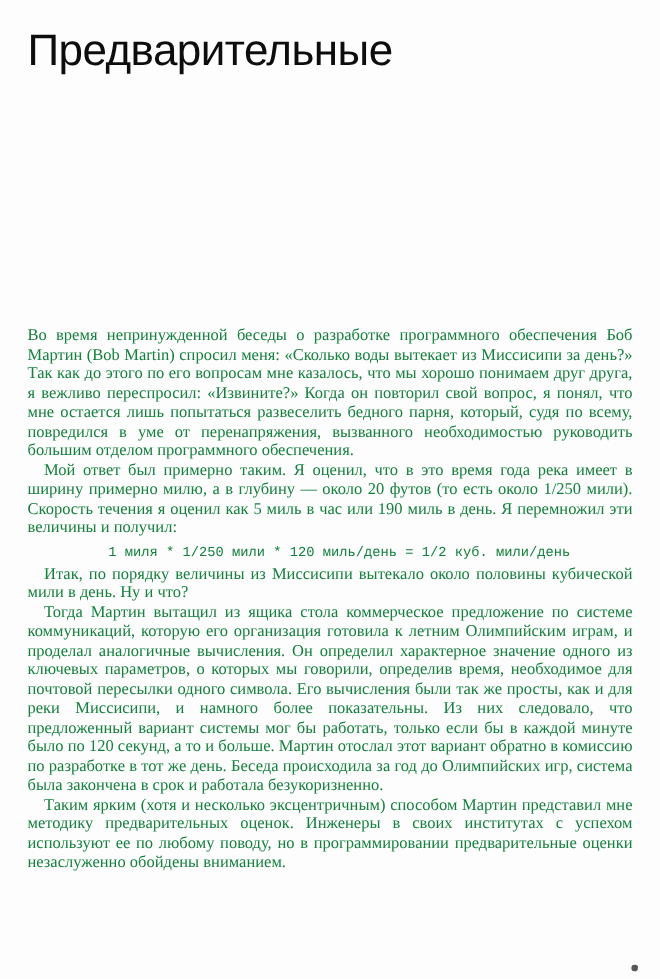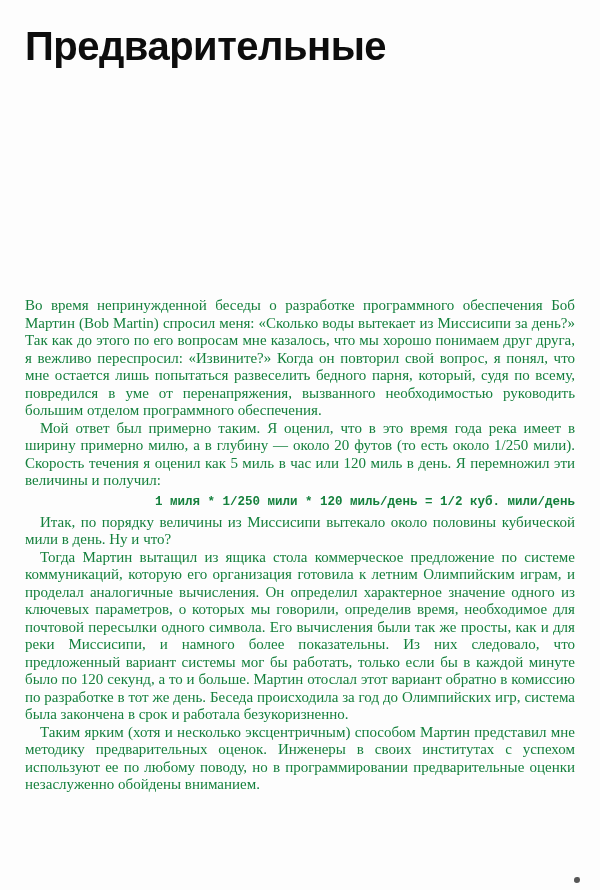--- a/index.html
+++ b/index.html
@@ -12,21 +12,21 @@
     width: 600px;
     height: 890px;
     background: #fdfdfd;
     overflow: hidden;
     color: #161616;
   }
   .chapter-title {
     margin: 0;
     padding: 22px 0 0 25px;
     font-family: "Liberation Sans", "DejaVu Sans", sans-serif;
-    font-weight: 700;
+    font-weight: 400;
     font-size: 40px;
     line-height: 48px;
     letter-spacing: -0.5px;
     color: #0d0d0d;
   }
   .body-text {
     position: absolute;
     top: 297px;
     left: 25px;
     width: 550px;
@@ -42,22 +42,21 @@
   }
   .body-text p.indent {
     text-indent: 15px;
   }
   .formula {
     margin: 4px 0 4px 17px;
     font-family: "Liberation Mono", "DejaVu Sans Mono", monospace;
     font-size: 12.5px;
     line-height: 16px;
     white-space: pre;
-    text-align: right;
-    font-weight: bold;
+    text-align: center;
   }
   .scan-speck {
     position: absolute;
     right: 20px;
     bottom: 7px;
     width: 6px;
     height: 6px;
     background: #3a3a3a;
     border-radius: 50% 40% 55% 45%;
     opacity: 0.85;
@@ -65,21 +64,21 @@
 </style>
 </head>
 <body>
 
 <div class="page">
 
   <h1 class="chapter-title"><span>Предварительные</span><br></h1>
 
   <div class="body-text">
     <p>Во время непринужденной беседы о разработке программного обеспечения Боб Мартин (Bob Martin) спросил меня: «Сколько воды вытекает из Миссисипи за день?» Так как до этого по его вопросам мне казалось, что мы хорошо понимаем друг друга, я вежливо переспросил: «Извините?» Когда он повторил свой вопрос, я понял, что мне остается лишь попытаться развеселить бедного парня, который, судя по всему, повредился в уме от перенапряжения, вызванного необходимостью руководить большим отделом программного обеспечения.</p>
-    <p class="indent">Мой ответ был примерно таким. Я оценил, что в это время года река имеет в ширину примерно милю, а в глубину — около 20 футов (то есть около 1/250 мили). Скорость течения я оценил как 5 миль в час или 120 миль в день. Я перемножил эти величины и получил:</p>
+    <p class="indent">Мой ответ был примерно таким. Я оценил, что в это время года река имеет в ширину примерно милю, а в глубину — около 20 футов (то есть около 1/250 мили). Скорость течения я оценил как 5 миль в час или 190 миль в день. Я перемножил эти величины и получил:</p>
     <div class="formula">1 миля * 1/250 мили * 120 миль/день = 1/2 куб. мили/день</div>
     <p class="indent">Итак, по порядку величины из Миссисипи вытекало около половины кубической мили в день. Ну и что?</p>
     <p class="indent">Тогда Мартин вытащил из ящика стола коммерческое предложение по системе коммуникаций, которую его организация готовила к летним Олимпийским играм, и проделал аналогичные вычисления. Он определил характерное значение одного из ключевых параметров, о которых мы говорили, определив время, необходимое для почтовой пересылки одного символа. Его вычисления были так же просты, как и для реки Миссисипи, и намного более показательны. Из них следовало, что предложенный вариант системы мог бы работать, только если бы в каждой минуте было по 120 секунд, а то и больше. Мартин отослал этот вариант обратно в комиссию по разработке в тот же день. Беседа происходила за год до Олимпийских игр, система была закончена в срок и работала безукоризненно.</p>
     <p class="indent">Таким ярким (хотя и несколько эксцентричным) способом Мартин представил мне методику предварительных оценок. Инженеры в своих институтах с успехом используют ее по любому поводу, но в программировании предварительные оценки незаслуженно обойдены вниманием.</p>
   </div>
 
   <div class="scan-speck"></div>
 
 </div>
 

